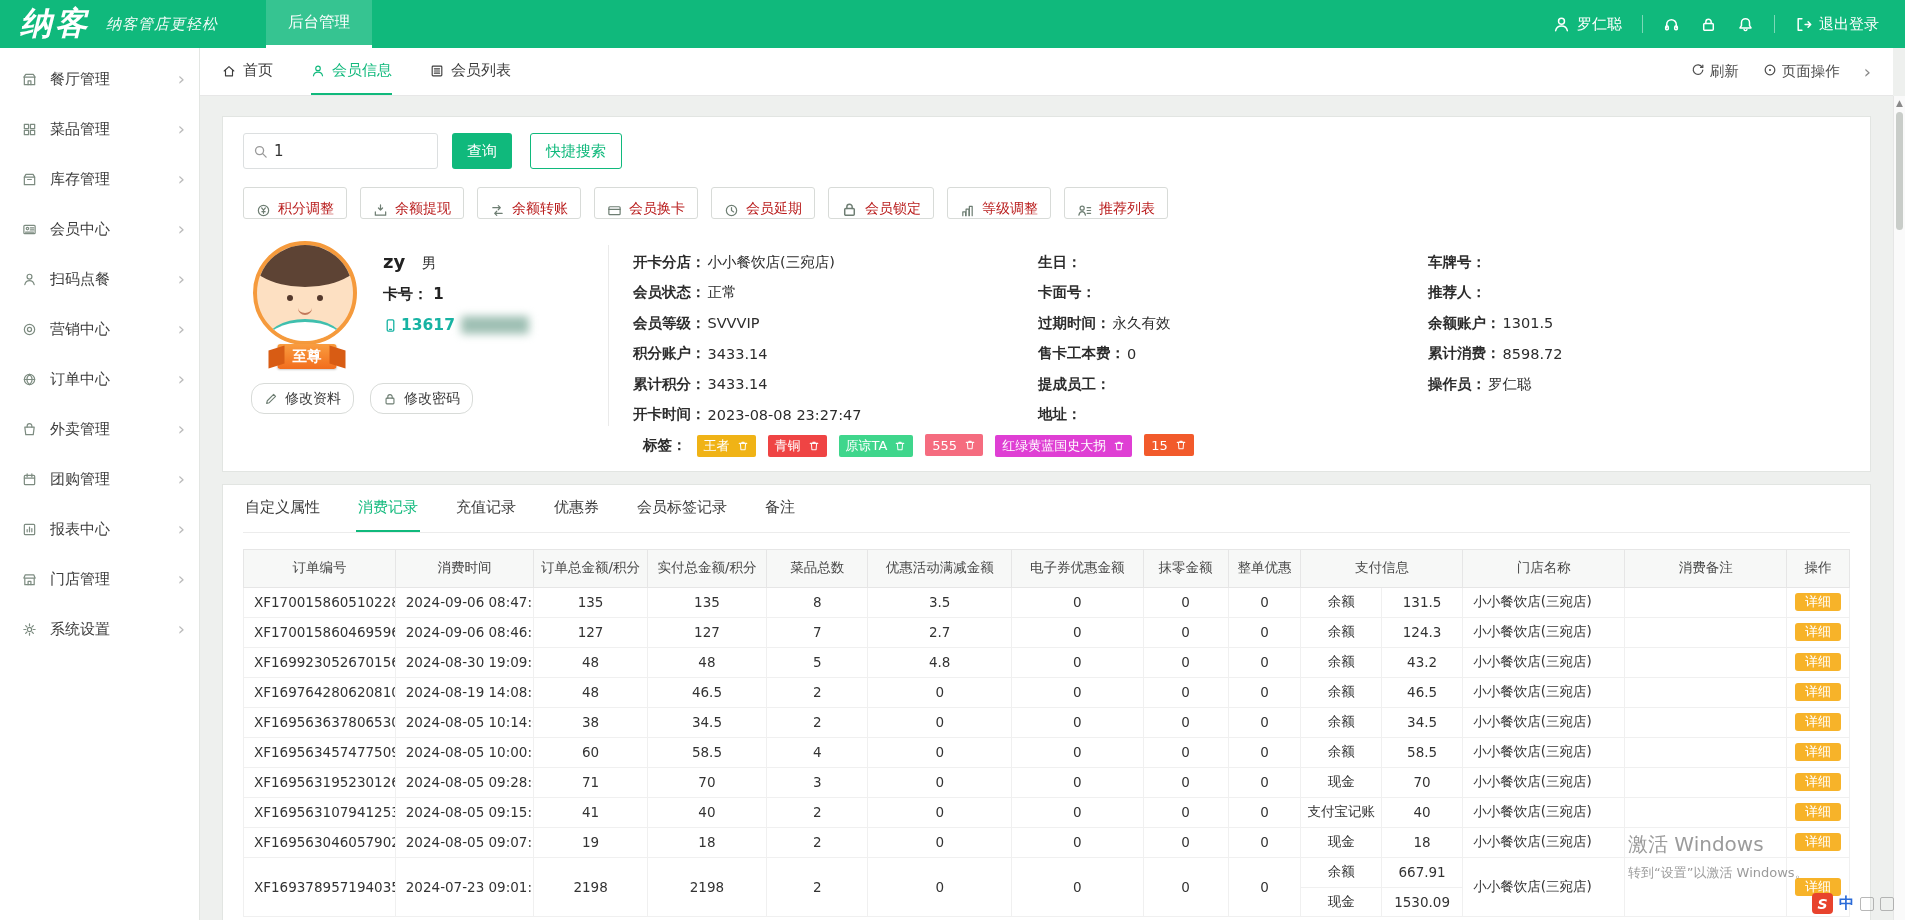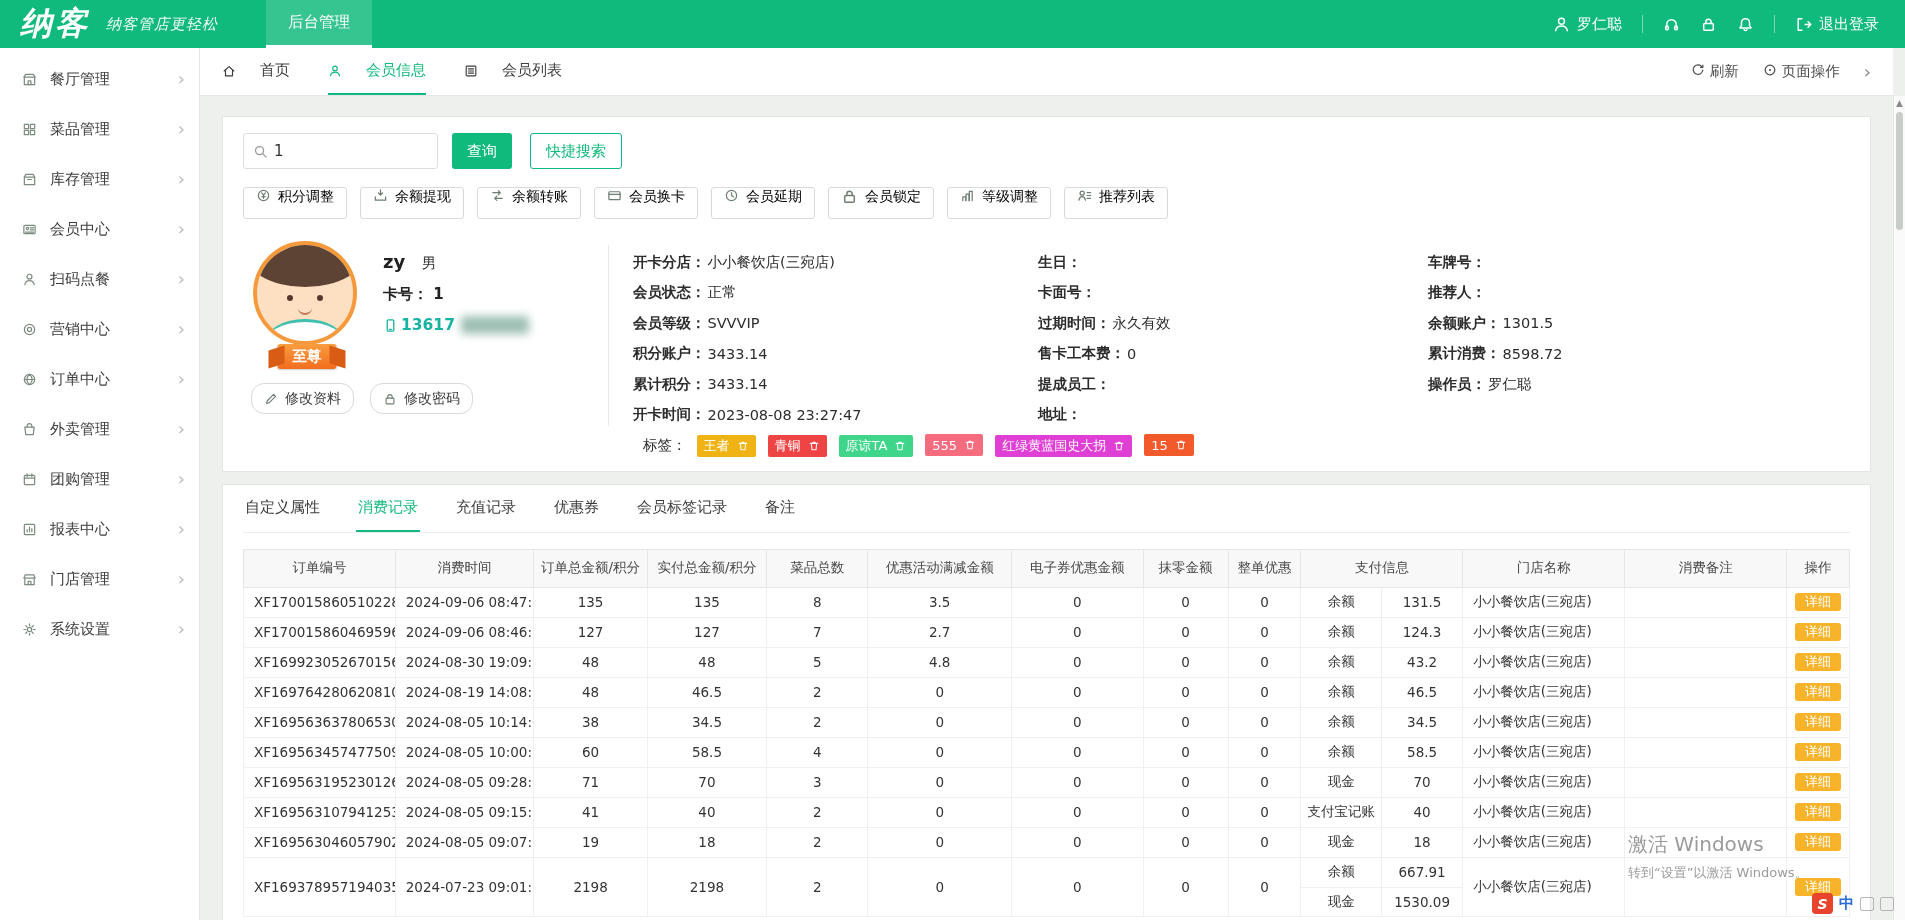--- a/index.html
+++ b/index.html
@@ -16,38 +16,38 @@
 .tb-ico{display:inline-flex}
 
 .sidebar{position:absolute;top:48px;left:0;bottom:0;width:200px;background:#fff;border-right:1px solid #e3e6e3;z-index:20;padding-top:6px}
 .side-item{height:50px;display:flex;align-items:center;padding:0 14px 0 22px;font-size:15px;color:#3d3d3d;cursor:pointer}
 .side-ico{width:17px;height:17px;margin-right:11px;color:#7d8c81;display:inline-flex;align-items:center}
 .side-label{flex:1}
 .chev{color:#bbb;font-size:18px;line-height:1}
 
 .tabbar{position:absolute;top:48px;left:200px;right:12px;height:48px;background:#fff;border-bottom:1px solid #e7e7e7;display:flex;align-items:center;padding:0 22px;z-index:10}
 .tabs{display:flex;height:100%}
-.tab{display:flex;align-items:center;gap:24px;margin-right:38px;font-size:15px;color:#3d3d3d;border-bottom:2px solid transparent;cursor:pointer}
+.tab{display:flex;align-items:center;gap:7px;margin-right:38px;font-size:15px;color:#3d3d3d;border-bottom:2px solid transparent;cursor:pointer}
 .tab.active{color:#10b97c;border-bottom-color:#10b97c}
 .tab-ico{display:inline-flex}
 .tabbar-right{margin-left:auto;display:flex;align-items:center;gap:24px;color:#4d4d4d;font-size:14.5px}
 .tbr-item{display:flex;align-items:center;gap:5px;cursor:pointer}
 .tb-chev{color:#8a8a8a;font-size:18px;cursor:pointer}
 
 .content{position:absolute;top:96px;left:200px;right:12px;bottom:0;padding:20px 22px 0;overflow:hidden}
 .panel{background:#fff;border:1px solid #e2e5e2}
 .panel-member{padding:16px 20px 14px}
 .search-row{display:flex;align-items:center}
 .search-box{width:195px;height:36px;border:1px solid #dcdfe0;border-radius:3px;display:flex;align-items:center;padding:0 9px;background:#fff}
 .s-ico{color:#9a9a9a;display:inline-flex;margin-right:6px}
 .search-box input{border:0;outline:0;flex:1;font-size:15px;font-family:inherit;color:#333;min-width:0}
 .btn-query{width:60px;height:36px;margin-left:14px;background:#10b97c;border:0;border-radius:3px;color:#fff;font-size:15px;cursor:pointer;font-family:inherit}
 .btn-quick{height:36px;margin-left:18px;padding:0 15px;background:#fff;border:1px solid #10b97c;border-radius:3px;color:#10b97c;font-size:15px;cursor:pointer;font-family:inherit}
 .action-row{display:flex;gap:13px;margin-top:18px}
-.act-btn{height:32px;padding:0 12px;background:#fff;border:1px solid #d8dbd8;border-radius:3px;display:flex;align-items:flex-start;gap:7px;font-size:14px;color:#000000;cursor:pointer;font-family:inherit}
+.act-btn{height:32px;padding:0 12px;background:#fff;border:1px solid #d8dbd8;border-radius:3px;display:flex;align-items:flex-end;gap:7px;font-size:14px;color:#b91c1c;cursor:pointer;font-family:inherit}
 .act-ico{color:#6e7e73;display:inline-flex}
 
 .profile-row{display:flex;margin-top:22px}
 .profile-left{width:365px;flex:none;padding-left:8px}
 .pl-top{display:flex}
 .avatar-wrap{position:relative;width:112px;height:128px;flex:none}
 .avatar{width:104px;height:104px;margin-left:2px;border-radius:50%;border:4px solid #f59a3c;background:#fde0c2;position:relative;overflow:hidden}
 .av-hair{position:absolute;top:-32px;left:-14px;right:-14px;height:74px;background:#5d4334;border-radius:50%}
 .av-eye{position:absolute;top:50px;width:6px;height:6px;border-radius:50%;background:#55392c}
 .av-eye.l{left:30px}.av-eye.r{right:30px}
@@ -67,21 +67,21 @@
 .mini-btn{height:31px;padding:0 12px;border:1px solid #d8dbd8;background:#fff;border-radius:13px;font-size:14px;color:#3c3c3c;display:flex;align-items:center;gap:7px;cursor:pointer;font-family:inherit}
 .mini-ico{color:#6e7e73;display:inline-flex}
 .v-divider{width:1px;background:#eaeaea;margin:4px 24px 4px 0}
 .details{flex:1;display:flex;padding-top:6px}
 .dcol{display:flex;flex-direction:column}
 .dcol-1{width:405px}.dcol-2{width:390px}.dcol-3{flex:1}
 .drow{height:30.5px;display:flex;align-items:center;font-size:14.5px}
 .dlabel{font-weight:bold;color:#2c2c2c;white-space:nowrap}
 .dvalue{color:#2c2c2c;margin-left:2px;white-space:nowrap}
 .tags-row{display:flex;align-items:center;margin-top:4px;margin-left:400px;font-size:14.5px}
-.tags-label{font-weight:normal;color:#2c2c2c;margin-right:10px}
+.tags-label{font-weight:bold;color:#2c2c2c;margin-right:10px}
 .tag-chip{display:inline-flex;align-items:center;height:22px;padding:0 7px;border-radius:2px;color:#fff;font-size:13px;margin-right:12px;gap:7px;white-space:nowrap}
 .tag-del{display:inline-flex;cursor:pointer;opacity:.95}
 
 .panel-records{margin-top:12px;padding:0 20px 16px;min-height:420px}
 .record-tabs{display:flex;border-bottom:1px solid #ececec;height:48px}
 .rtab{display:flex;align-items:center;margin-right:34px;font-size:15px;color:#3c3c3c;border-bottom:2px solid transparent;cursor:pointer;padding:0 2px}
 .rtab.active{color:#10b97c;border-bottom-color:#10b97c}
 .rec-table{width:100%;border-collapse:collapse;table-layout:fixed;margin-top:16px;font-size:13.5px;color:#333;border:1px solid #e8e8e8}
 .rec-table th{background:#f7f8f7;height:38px;font-weight:normal;color:#484848;border:1px solid #e6e6e6;font-size:13.5px;padding:0 4px;overflow:hidden;white-space:nowrap}
 .rec-table td{height:29px;border:1px solid #f0f0f0;text-align:center;padding:0 4px;overflow:hidden;white-space:nowrap}

